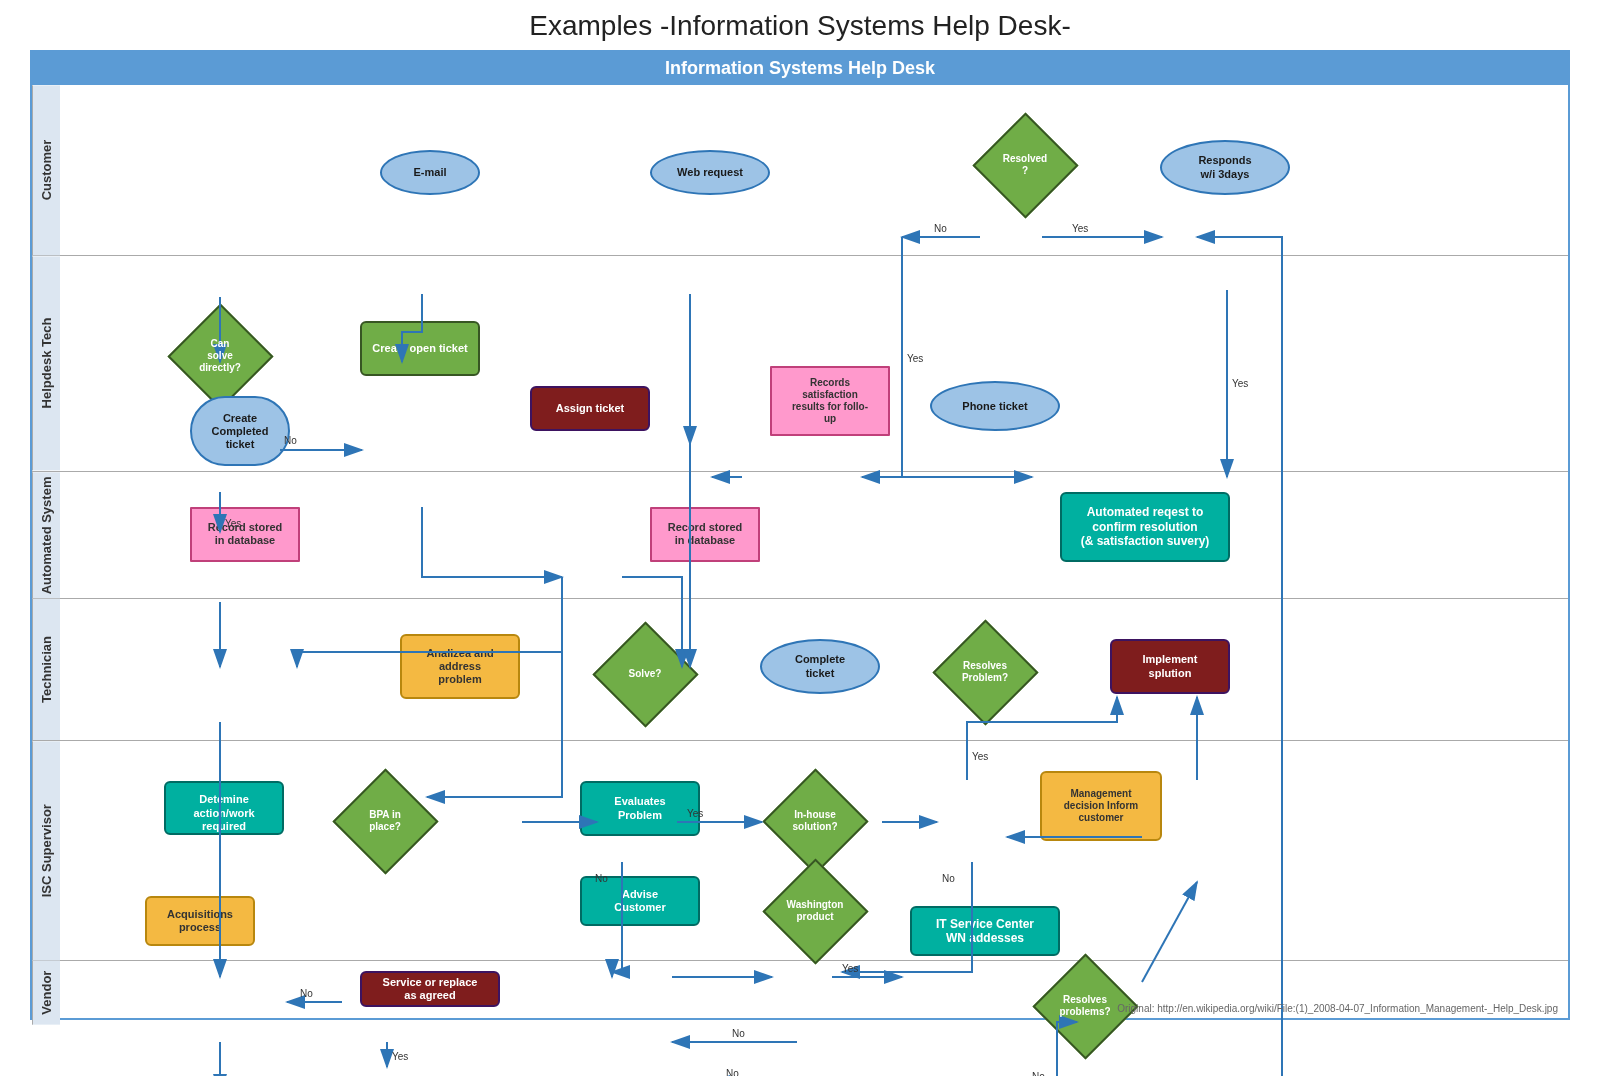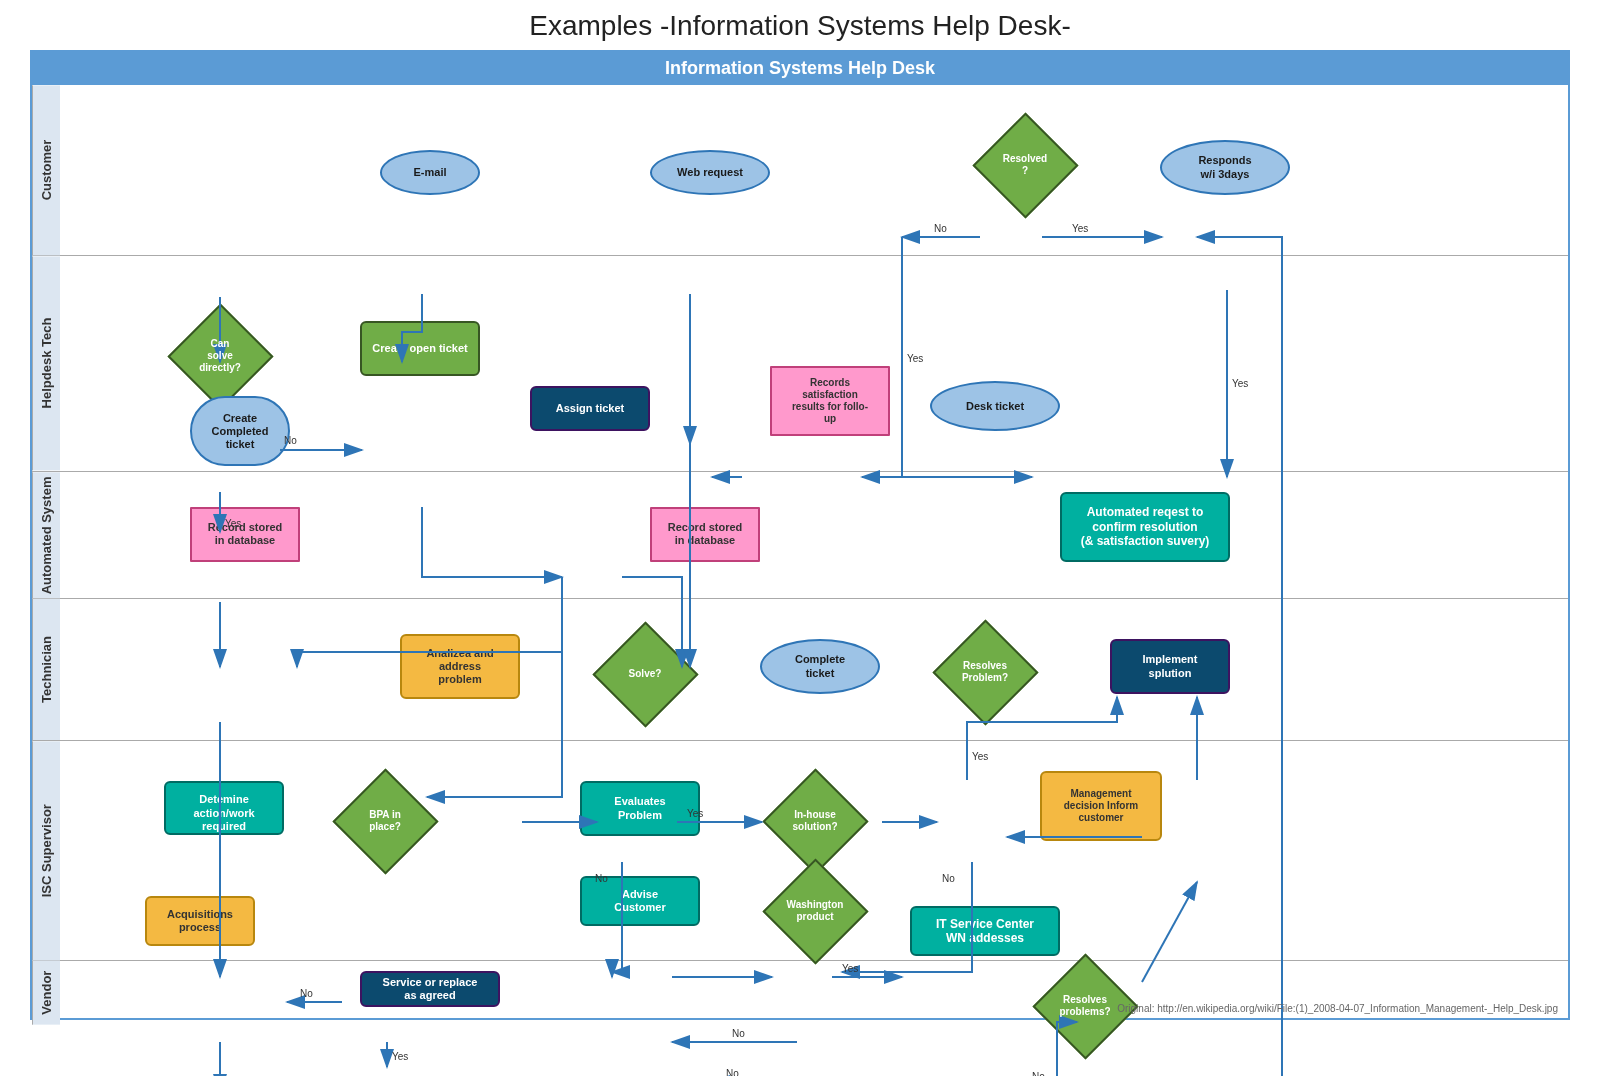--- a/index.html
+++ b/index.html
@@ -91,21 +91,21 @@
     
     .rect-green {
       border-radius: 6px;
       background: #70ad47;
       border: 2px solid #375623;
       color: #fff;
     }
     
     .rect-purple {
       border-radius: 6px;
-      background: #0c4a6e;
+      background: #7f1d1d;
       border: 2px solid #3d1360;
       color: #fff;
     }
     
     .rect-pink {
       border-radius: 1px;
       background: #ff99cc;
       border: 2px solid #c0407a;
       color: #333;
     }
@@ -248,21 +248,21 @@
           <span>Assign ticket</span>
         </div>
 
         <div class="shape rect-blue-oval" style="left:130px; top:140px; width:100px; height:70px; font-size:11px;">
           <span style="white-space:pre-line;">Create
 Completed
 ticket</span>
         </div>
 
         <div class="shape ellipse" style="left:870px; top:125px; width:130px; height:50px;">
-          <span>Desk ticket</span>
+          <span>Phone ticket</span>
         </div>
 
         <div class="shape rect-pink" style="left:710px; top:110px; width:120px; height:70px; font-size:10px;">
           <span style="white-space:pre-line;">Records
 satisfaction
 results for follo-
 up</span>
         </div>
       </div>
     </div>

